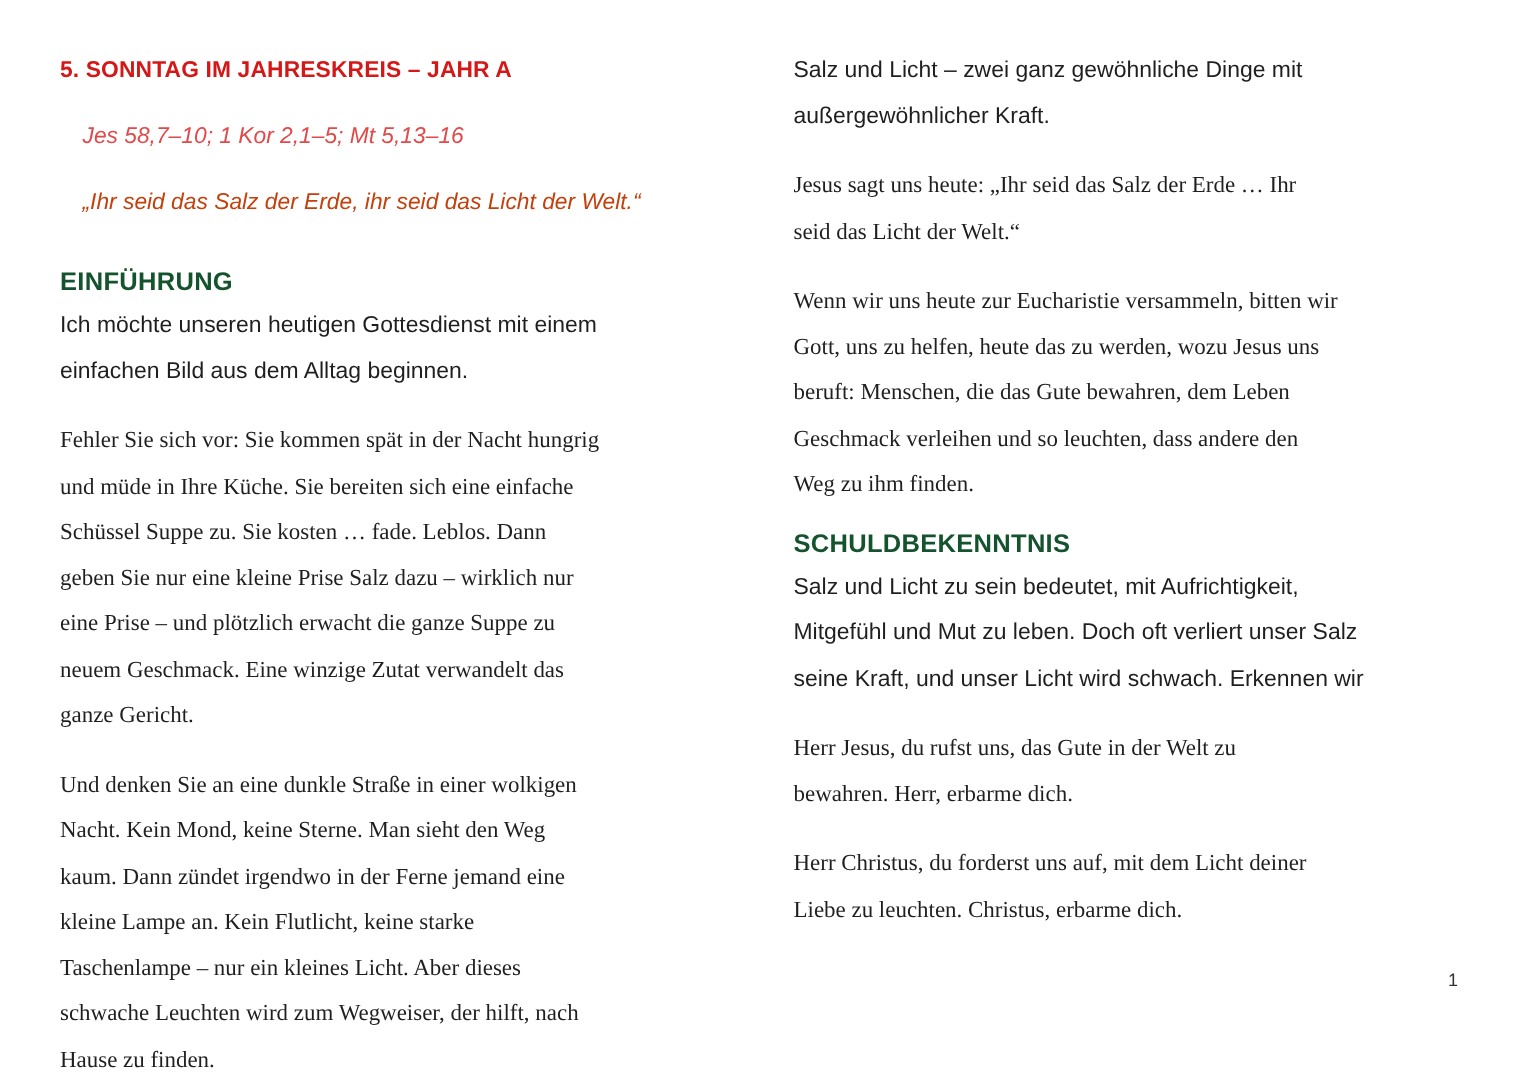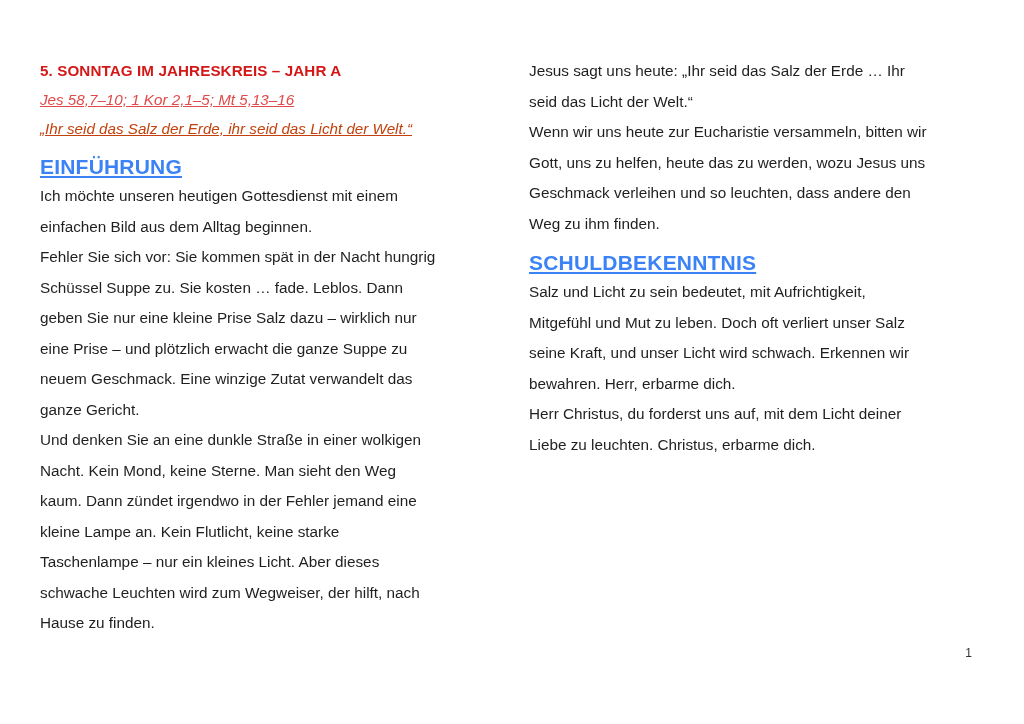--- a/index.html
+++ b/index.html
@@ -27,66 +27,64 @@
   .columns {
     position: absolute;
     left: 0;
     top: 0;
     width: 1024px;
     height: 724px;
   }
 
   .col {
     position: absolute;
-    top: 56px;
+    top: 32px;
   }
   .col-left  { left: 40px;  width: 452px; }
   .col-right { left: 529px; width: 462px; }
 
   
   .doc-title {
     font-size: 15.2px;
     font-weight: bold;
     color: #d41818;
     letter-spacing: 0.1px;
     line-height: 29px;
     margin: 0;
     white-space: nowrap;
   }
   .doc-readings,
   .doc-antiphon {
     font-size: 15.2px;
     font-style: italic;
     color: #e04a4a;
     line-height: 29px;
-    margin: 0;
+    margin: 15px;
     white-space: nowrap;
-    text-decoration: underline;
   }
   .doc-antiphon { color: #c2410c; }
 
   .section-heading {
-    font-size: 21px;
+    font-size: 17px;
     font-weight: bold;
-    color: #3b82f6;
+    color: #14532d;
     letter-spacing: 0.2px;
     line-height: 29px;
     margin: 0;
     padding-top: 9px;
-    text-decoration: underline;
   }
 
   p.body-par {
     font-size: 15.3px;
     line-height: 30.5px;
     color: #1f1f1f;
     margin: 0;
     text-align: left;
   }
-  p.body-par + p.body-par { margin-top: 0; }
+  p.body-par + p.body-par { margin-top: 16px; font-family: Liberation Serif, serif; }
   p.body-par.gap { margin-top: 22px; }
   p.body-par.gap-sm { margin-top: 0px; }
 
   .page-number {
     position: absolute;
     right: 52px;
     top: 646px;
     font-size: 12px;
     color: #333333;
     line-height: 14px;
@@ -111,63 +109,70 @@
 
       <h2 class="section-heading">EINFÜHRUNG</h2>
 
       <p class="body-par">
         <span class="lb">Ich möchte unseren heutigen Gottesdienst mit einem</span>
         <span class="lb">einfachen Bild aus dem Alltag beginnen.</span>
       </p>
 
       <p class="body-par gap-sm">
         <span class="lb">Fehler Sie sich vor: Sie kommen spät in der Nacht hungrig</span>
+        <span class="lb">und müde in Ihre Küche. Sie bereiten sich eine einfache</span>
         <span class="lb">Schüssel Suppe zu. Sie kosten … fade. Leblos. Dann</span>
         <span class="lb">geben Sie nur eine kleine Prise Salz dazu – wirklich nur</span>
         <span class="lb">eine Prise – und plötzlich erwacht die ganze Suppe zu</span>
         <span class="lb">neuem Geschmack. Eine winzige Zutat verwandelt das</span>
         <span class="lb">ganze Gericht.</span>
       </p>
 
       <p class="body-par gap">
         <span class="lb">Und denken Sie an eine dunkle Straße in einer wolkigen</span>
         <span class="lb">Nacht. Kein Mond, keine Sterne. Man sieht den Weg</span>
-        <span class="lb">kaum. Dann zündet irgendwo in der Fehler jemand eine</span>
+        <span class="lb">kaum. Dann zündet irgendwo in der Ferne jemand eine</span>
         <span class="lb">kleine Lampe an. Kein Flutlicht, keine starke</span>
         <span class="lb">Taschenlampe – nur ein kleines Licht. Aber dieses</span>
         <span class="lb">schwache Leuchten wird zum Wegweiser, der hilft, nach</span>
         <span class="lb">Hause zu finden.</span>
       </p>
 
     </div>
 
     <div class="col col-right">
 
+      <p class="body-par">
+        <span class="lb">Salz und Licht – zwei ganz gewöhnliche Dinge mit</span>
+        <span class="lb">außergewöhnlicher Kraft.</span>
+      </p>
 
       <p class="body-par gap-sm">
         <span class="lb">Jesus sagt uns heute: „Ihr seid das Salz der Erde … Ihr</span>
         <span class="lb">seid das Licht der Welt.“</span>
       </p>
 
       <p class="body-par gap">
         <span class="lb">Wenn wir uns heute zur Eucharistie versammeln, bitten wir</span>
         <span class="lb">Gott, uns zu helfen, heute das zu werden, wozu Jesus uns</span>
+        <span class="lb">beruft: Menschen, die das Gute bewahren, dem Leben</span>
         <span class="lb">Geschmack verleihen und so leuchten, dass andere den</span>
         <span class="lb">Weg zu ihm finden.</span>
       </p>
 
       <h2 class="section-heading">SCHULDBEKENNTNIS</h2>
 
       <p class="body-par">
         <span class="lb">Salz und Licht zu sein bedeutet, mit Aufrichtigkeit,</span>
         <span class="lb">Mitgefühl und Mut zu leben. Doch oft verliert unser Salz</span>
         <span class="lb">seine Kraft, und unser Licht wird schwach. Erkennen wir</span>
       </p>
 
       <p class="body-par gap">
+        <span class="lb">Herr Jesus, du rufst uns, das Gute in der Welt zu</span>
         <span class="lb">bewahren. Herr, erbarme dich.</span>
       </p>
 
       <p class="body-par gap">
         <span class="lb">Herr Christus, du forderst uns auf, mit dem Licht deiner</span>
         <span class="lb">Liebe zu leuchten. Christus, erbarme dich.</span>
       </p>
 
     </div>
 

